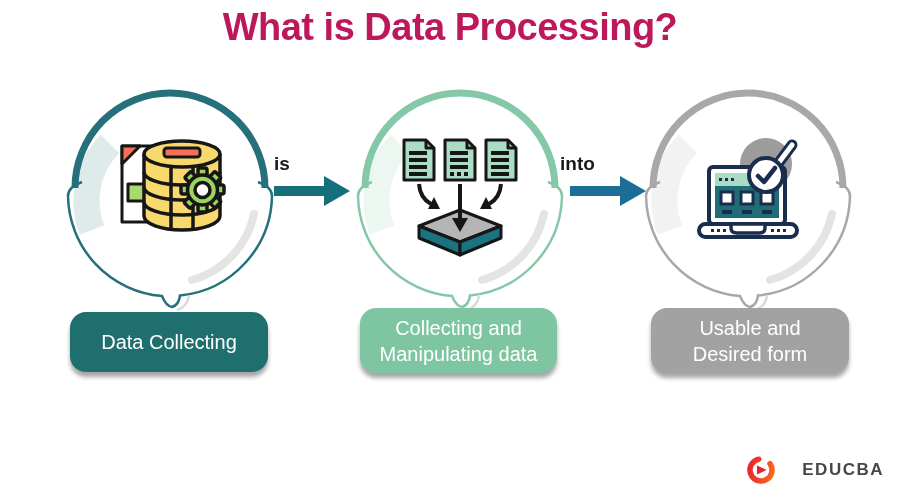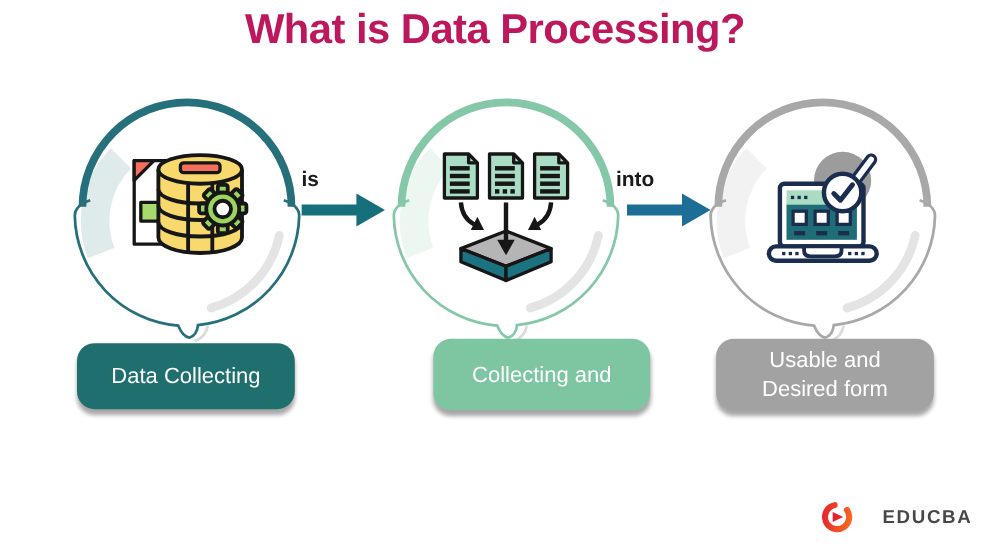--- a/index.html
+++ b/index.html
@@ -19,21 +19,21 @@
   .arrow-1{left:274px;top:174px;}
   .arrow-2{left:570px;top:174px;}
   .conn-label{position:absolute;width:60px;font-size:19px;
               font-weight:bold;color:#1A1A1A;}
   .conn-label-1{left:274px;top:153px;}
   .conn-label-2{left:560px;top:153px;}
   .btn{position:absolute;display:flex;flex-direction:column;justify-content:center;
        align-items:center;color:#ffffff;font-size:20px;line-height:26px;text-align:center;
        border-radius:16px;box-shadow:0 5px 4px rgba(0,0,0,0.35);}
   .btn-1{left:70px;top:312px;width:198px;height:60px;background:#1F6F6E;}
-  .btn-2{left:360px;top:308px;width:197px;height:65px;background:#7EC5A2;margin-left:34px;}
+  .btn-2{left:360px;top:308px;width:197px;height:65px;background:#7EC5A2;}
   .btn-3{left:651px;top:308px;width:198px;height:65px;background:#A2A2A2;}
   .brand{position:absolute;right:16px;bottom:12px;display:flex;align-items:center;gap:24px;}
   .brand-name{font-size:17px;letter-spacing:1.5px;color:#474747;font-weight:bold;}
 </style>
 </head>
 <body>
 
 <div class="stage">
 
   <div class="title">What is Data Processing?</div>
@@ -204,20 +204,21 @@
       </g>
     </g>
   </svg>
 
   <div class="btn btn-1">
     <span>Data Collecting</span>
       <span></span>
   </div>
   <div class="btn btn-2">
     <span>Collecting and</span>
+      <span>Manipulating data</span>
   </div>
   <div class="btn btn-3">
     <span>Usable and</span>
       <span>Desired form</span>
   </div>
 
   <div class="brand">
     <svg width="34" height="36" viewBox="0 0 34 36">
       <defs>
         <linearGradient id="educba-g" x1="0" y1="0" x2="1" y2="1">

